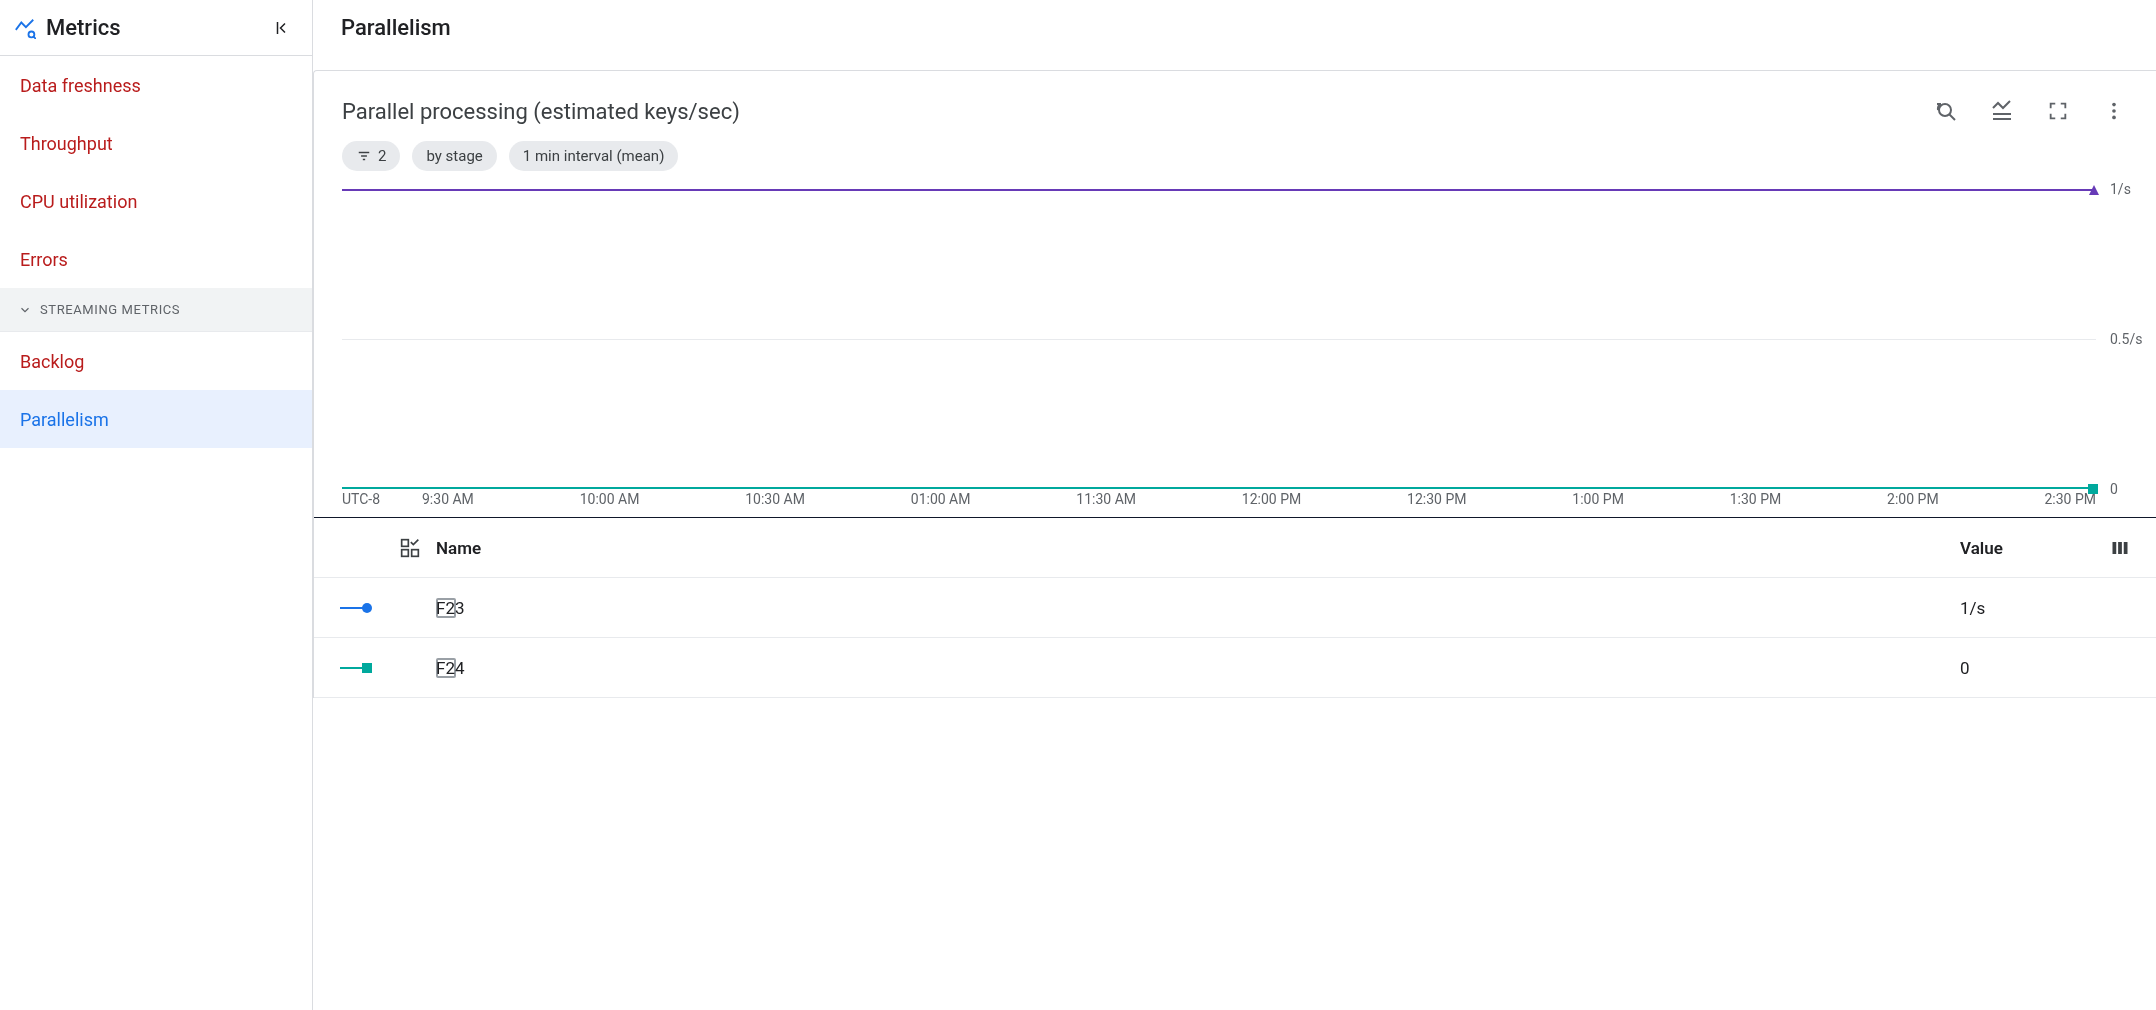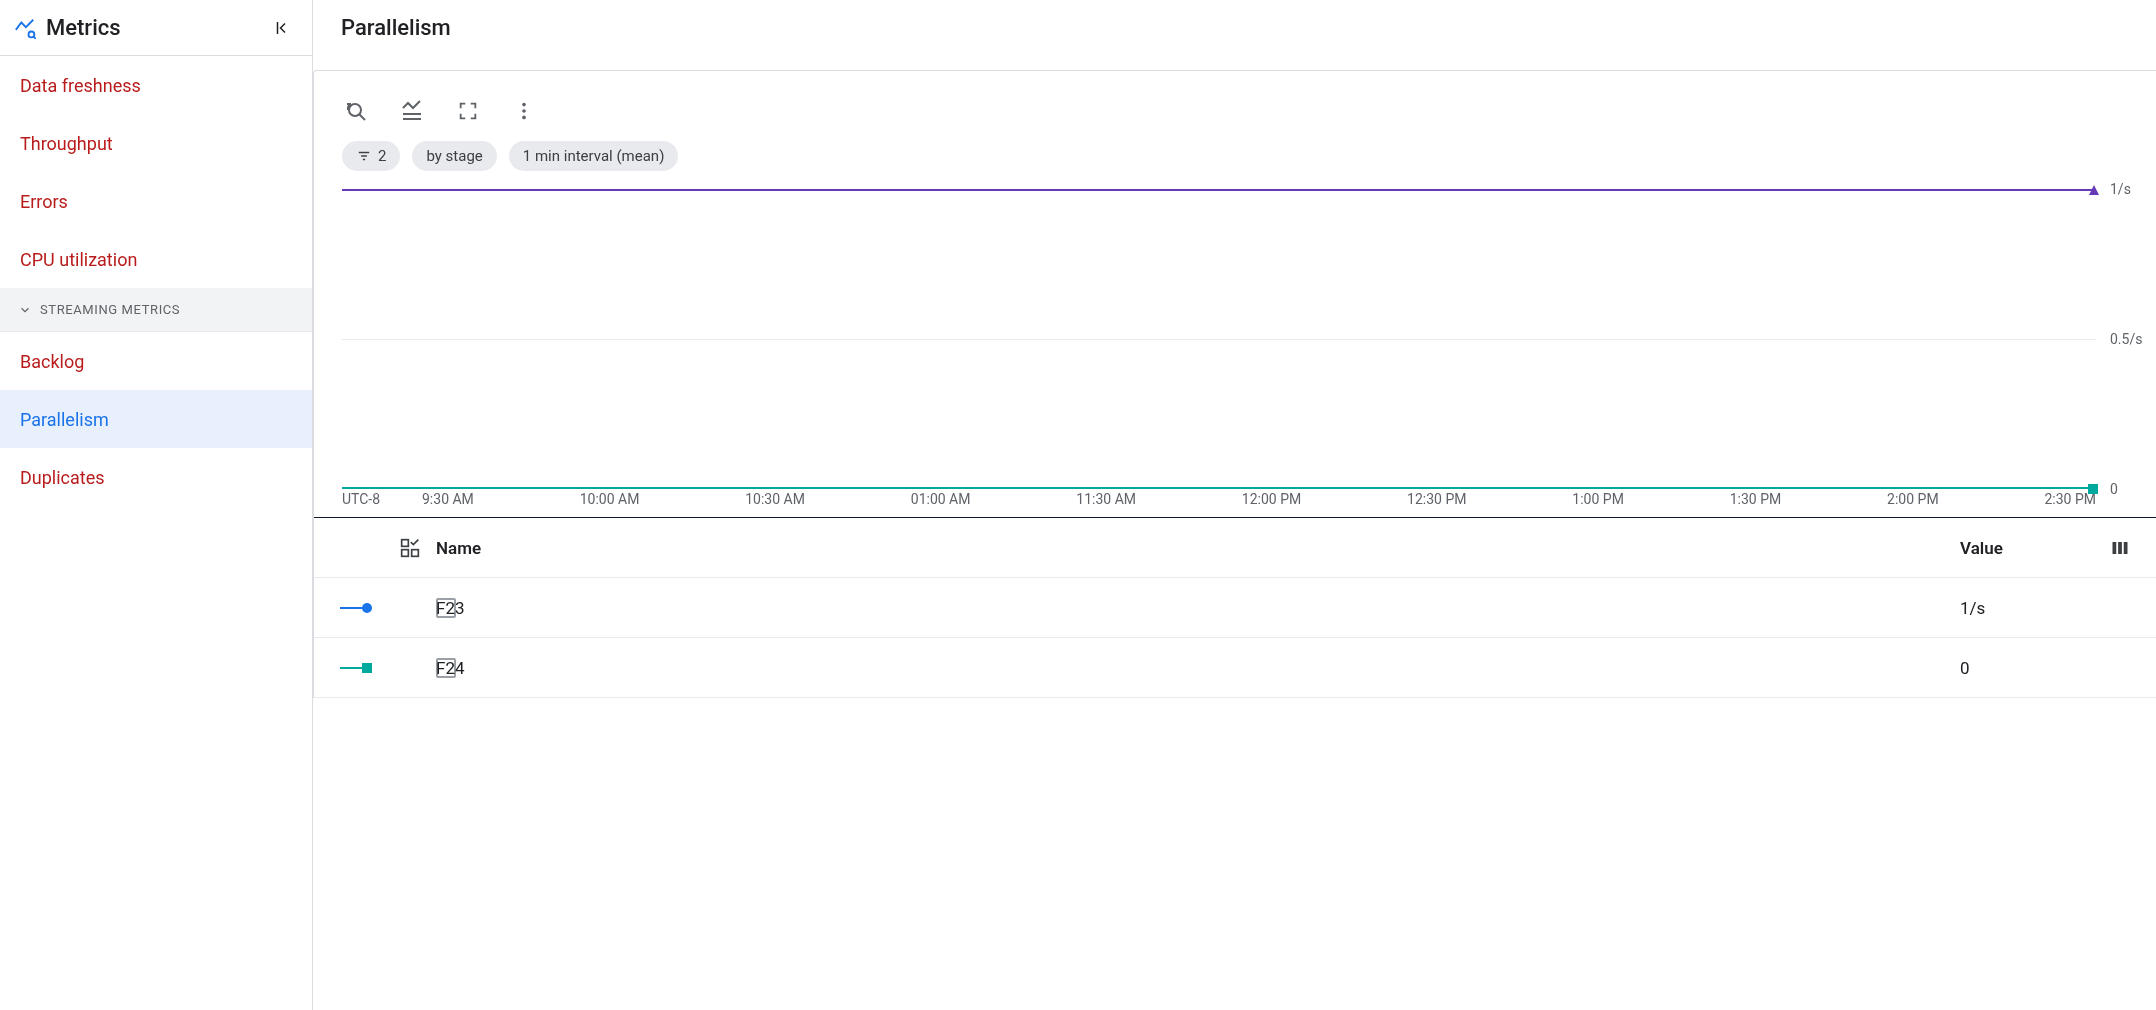--- a/index.html
+++ b/index.html
@@ -265,52 +265,50 @@
       </span>
     </div>
 
     <div class="sidebar-item">
         <span>Data freshness</span>
       </div>
     <div class="sidebar-item">
         <span>Throughput</span>
       </div>
     <div class="sidebar-item">
+        <span>CPU utilization</span>
+      </div>
+    <div class="sidebar-item">
         <span>Errors</span>
-      </div>
-    <div class="sidebar-item">
-        <span>CPU utilization</span>
       </div>
 
     <div class="sidebar-section-header">
       <span>
         <svg width="14" height="14" viewBox="0 0 24 24">
             <path d="M6 9l6 6 6-6" fill="none" stroke="#5f6368" stroke-width="2"></path>
           </svg>
       </span>
       <span>STREAMING METRICS</span>
     </div>
     <div class="sidebar-item">
         <span>Backlog</span>
       </div>
     <div class="sidebar-item selected">
         <span>Parallelism</span>
       </div>
-    <div class="sidebar-item">
-        <span>Duplicates</span>
-      </div>
   </aside>
 
   <main class="main">
     <div class="page-header">Parallelism</div>
 
     <div class="content-wrap">
       <div class="card">
 
         <div class="card-header">
+          <div class="card-title">Parallel processing (estimated keys/sec)</div>
           <div class="card-actions">
             <span class="icon-btn">
               <svg width="24" height="24" viewBox="0 0 24 24">
                   <circle cx="11" cy="11" r="6" fill="none" stroke="#5f6368" stroke-width="2"></circle>
                   <line x1="15.5" y1="15.5" x2="21" y2="21" stroke="#5f6368" stroke-width="2"></line>
                   <path d="M6 5 A7 7 0 0 0 4 11" fill="none" stroke="#5f6368" stroke-width="2"></path>
                   <polyline points="3,5 6,5 6,8" fill="none" stroke="#5f6368" stroke-width="2"></polyline>
                 </svg>
             </span>
             <span class="icon-btn">

